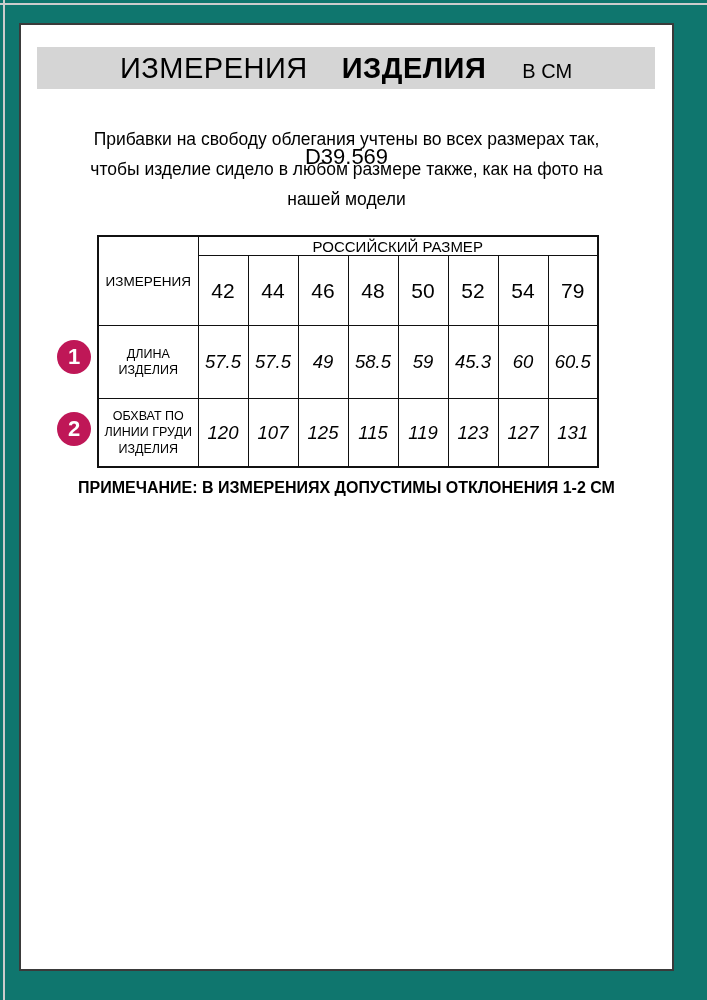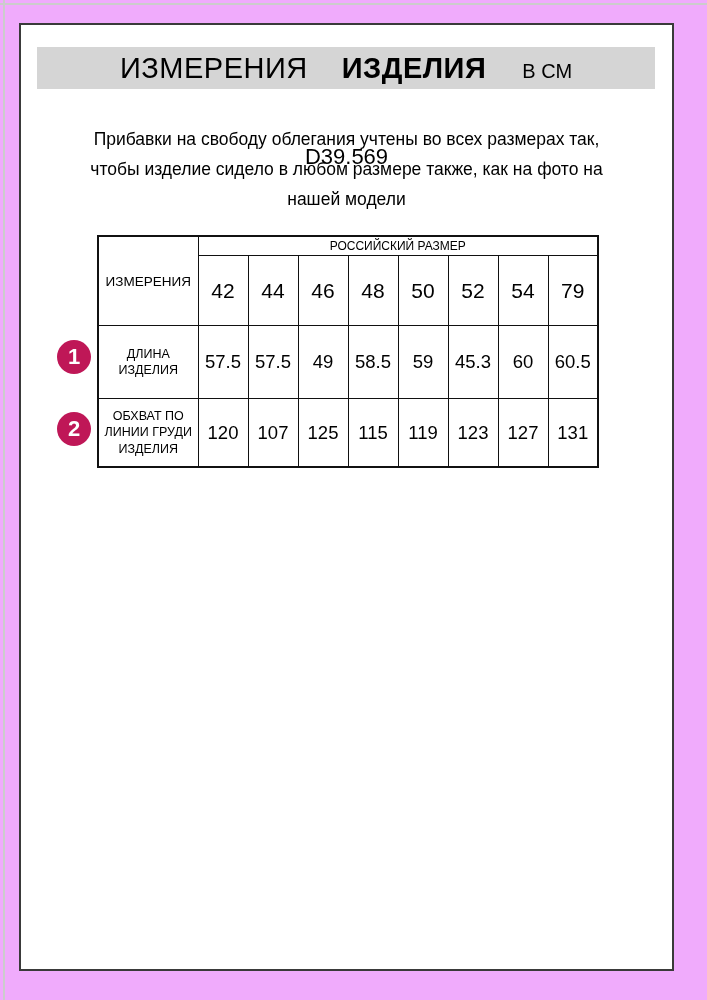--- a/index.html
+++ b/index.html
@@ -1,19 +1,19 @@
 <!DOCTYPE html>
 <html><head>
 <meta charset="utf-8">
 <style>
   html, body { margin: 0; padding: 0; background: #ffffff; }
   .screen {
     position: relative;
     width: 707px; height: 1000px;
-    background: #f0abfc;
+    background: #0f766e;
     font-family: "Liberation Sans", sans-serif;
     color: #000;
     overflow: hidden;
   }
   .edge-top { position: absolute; left: 0; top: 3px; width: 707px; height: 2px; background: #cccccc; }
   .edge-left { position: absolute; left: 3px; top: 0; width: 2px; height: 1000px; background: #cccccc; }
   .frame {
     position: absolute; left: 19px; top: 23px;
     width: 655px; height: 948px;
     border: 2px solid #3a3a3a;
@@ -42,27 +42,27 @@
     border-collapse: collapse; table-layout: fixed;
     border: 2px solid #111;
   }
   table.size-table col.c0 { width: 100px; }
   table.size-table col.cs { width: 50px; }
   table.size-table td {
     border: 1.5px solid #111;
     text-align: center; vertical-align: middle;
     padding: 0;
   }
-  td.group-cell { height: 18px; font-size: 12px; }
+  td.group-cell { height: 18px; font-size: 15px; }
   td.corner-cell { font-size: 13.5px; }
   tr.r-sizes td { height: 69px; font-size: 21px; font-weight: normal; }
   tr.r-data1 td { height: 72px; }
   tr.r-data2 td { height: 67px; }
   td.row-label { font-size: 12.5px; line-height: 1.3; padding: 0 10px; }
-  td.value-cell { font-size: 18.5px; }
+  td.value-cell { font-size: 18.5px; font-style: italic; }
   .badge {
     position: absolute; width: 34px; height: 34px; border-radius: 50%;
     background: #bf1757; color: #ffffff;
     display: flex; align-items: center; justify-content: center;
     font-size: 22px; font-weight: bold;
   }
   .badge-1 { left: 57px; top: 340px; }
   .badge-2 { left: 57px; top: 412px; }
   .note {
     position: absolute; left: 19px; top: 479px; width: 655px;
@@ -137,13 +137,14 @@
   </tbody>
     </table>
 
   <div class="badge badge-1">
     <span>1</span>
   </div>
   <div class="badge badge-2">
     <span>2</span>
   </div>
 
+  <div class="note">ПРИМЕЧАНИЕ: В ИЗМЕРЕНИЯХ ДОПУСТИМЫ ОТКЛОНЕНИЯ 1-2 СМ</div>
 </div>
 
 </body></html>

